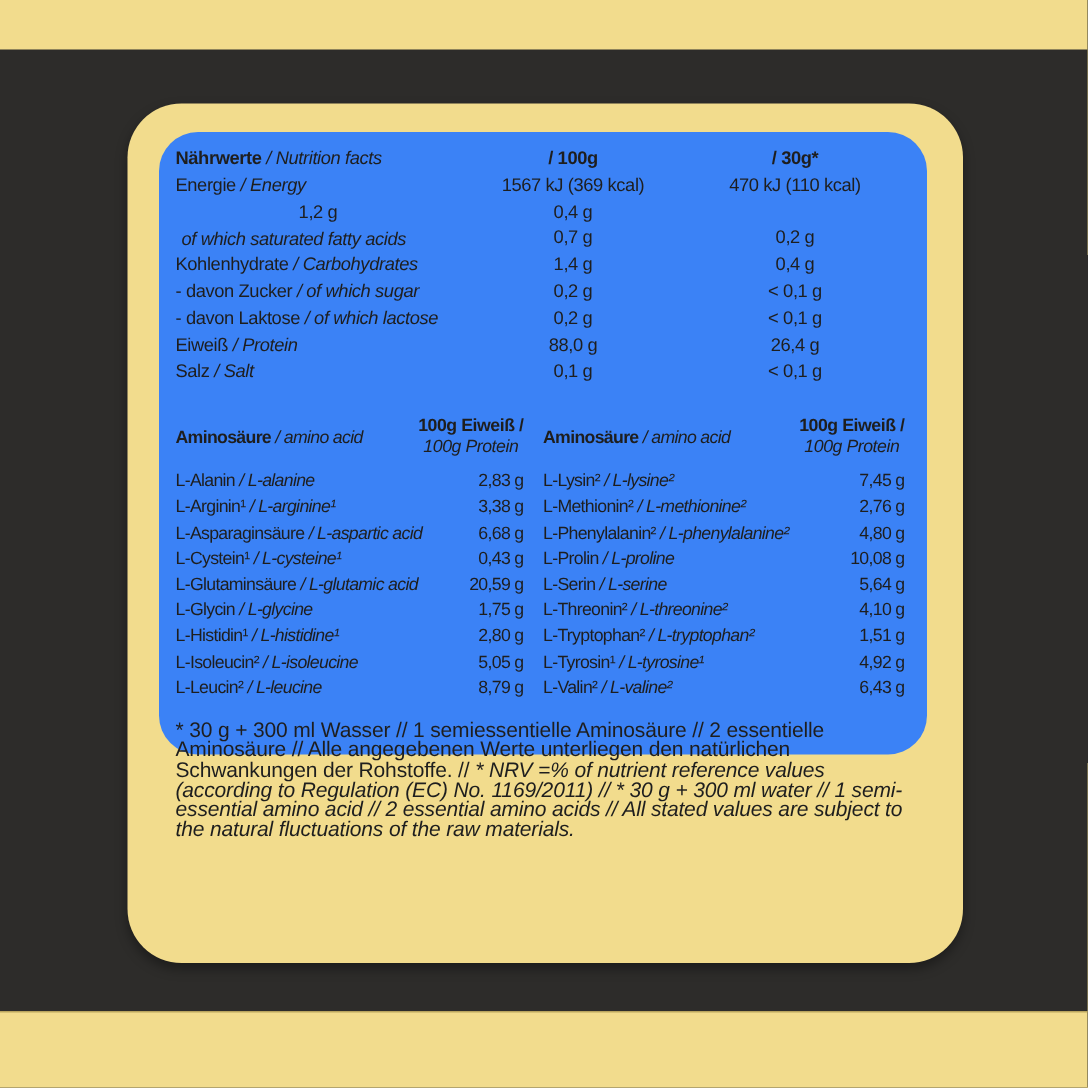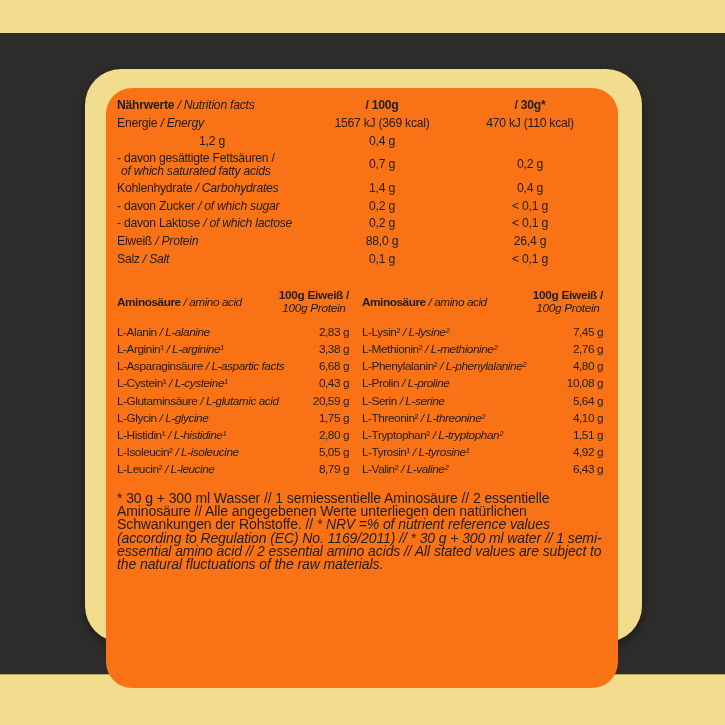--- a/index.html
+++ b/index.html
@@ -13,22 +13,22 @@
   .band { position:absolute; left:0; right:0; background:#f2dc8d; }
   .band-top { top:0; height:33px; }
   .band-bottom { top:674px; height:51px; border-top:1px solid #baa55e; }
 
   .card-outer {
     position:absolute; left:85px; top:69px; width:557px; height:573px;
     background:#f2dc8d; border-radius:36px;
     box-shadow:0 4px 8px rgba(0,0,0,0.35);
   }
   .card {
-    position:absolute; left:21px; top:19px; width:512px; height:600px;
-    background:#f97316; border-radius:26px;
+    position:absolute; left:21px; top:19px; width:512px; height:415px;
+    background:#3b82f6; border-radius:26px;
     box-sizing:border-box; padding:9px 15px 0 11px;
   }
 
   .en { font-style:italic; }
   .bold { font-weight:bold; }
 
   
   .ntable { font-size:12.2px; letter-spacing:-0.25px; }
   .nrow {
     display:grid; grid-template-columns:1fr 150px 146px;
@@ -91,21 +91,20 @@
           <div class="nval">470 kJ (110 kcal)</div>
         </div>
 
         <div class="nrow">
           <div class="nval">1,2 g</div>
           <div class="nval">0,4 g</div>
         </div>
 
         <div class="nrow two">
           <div class="nlabel">
-            <span>- davon gesättigte Fettsäuren /</span>
             <span class="en">of which saturated fatty acids</span>
           </div>
           <div class="nval">0,7 g</div>
           <div class="nval">0,2 g</div>
         </div>
 
         <div class="nrow">
           <div class="nlabel">
             <span>Kohlenhydrate</span>
             <span class="en">/ Carbohydrates</span>
@@ -168,21 +167,21 @@
 
           <div class="arow">
             <div class="alabel"><span>L-Alanin</span> <span class="en">/ L-alanine</span></div>
             <div class="aval">2,83 g</div>
           </div>
           <div class="arow">
             <div class="alabel"><span>L-Arginin¹</span> <span class="en">/ L-arginine¹</span></div>
             <div class="aval">3,38 g</div>
           </div>
           <div class="arow">
-            <div class="alabel"><span>L-Asparaginsäure</span> <span class="en">/ L-aspartic facts</span></div>
+            <div class="alabel"><span>L-Asparaginsäure</span> <span class="en">/ L-aspartic acid</span></div>
             <div class="aval">6,68 g</div>
           </div>
           <div class="arow">
             <div class="alabel"><span>L-Cystein¹</span> <span class="en">/ L-cysteine¹</span></div>
             <div class="aval">0,43 g</div>
           </div>
           <div class="arow">
             <div class="alabel"><span>L-Glutaminsäure</span> <span class="en">/ L-glutamic acid</span></div>
             <div class="aval">20,59 g</div>
           </div>

